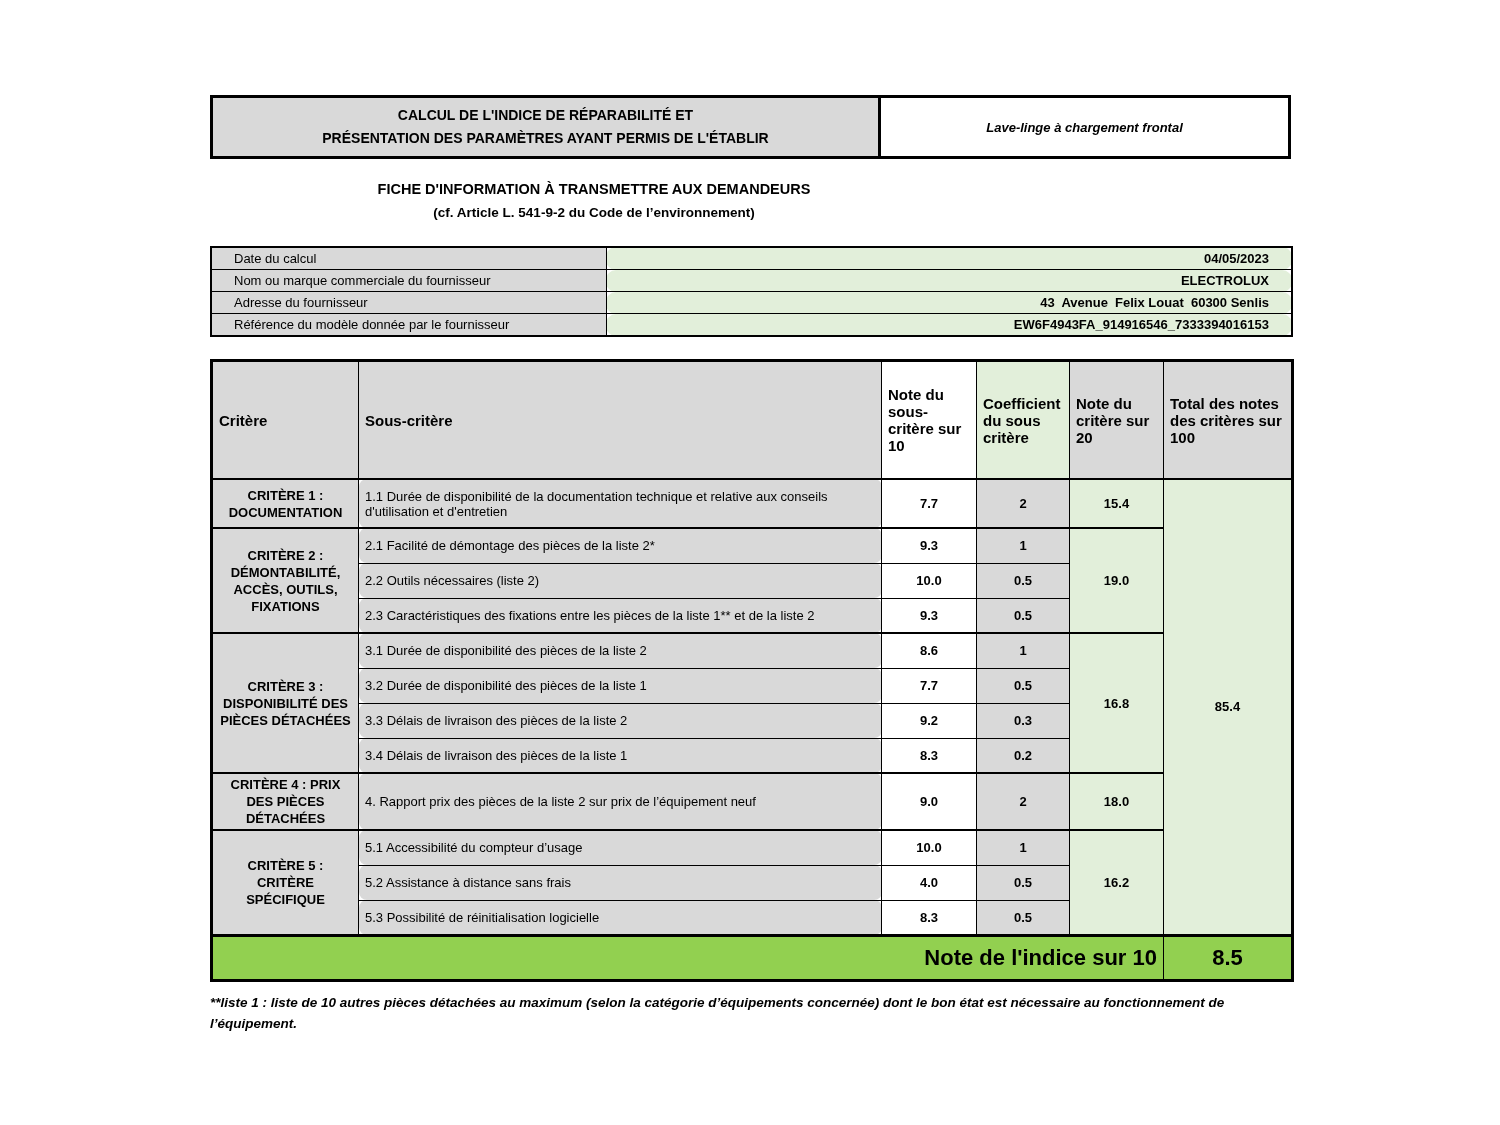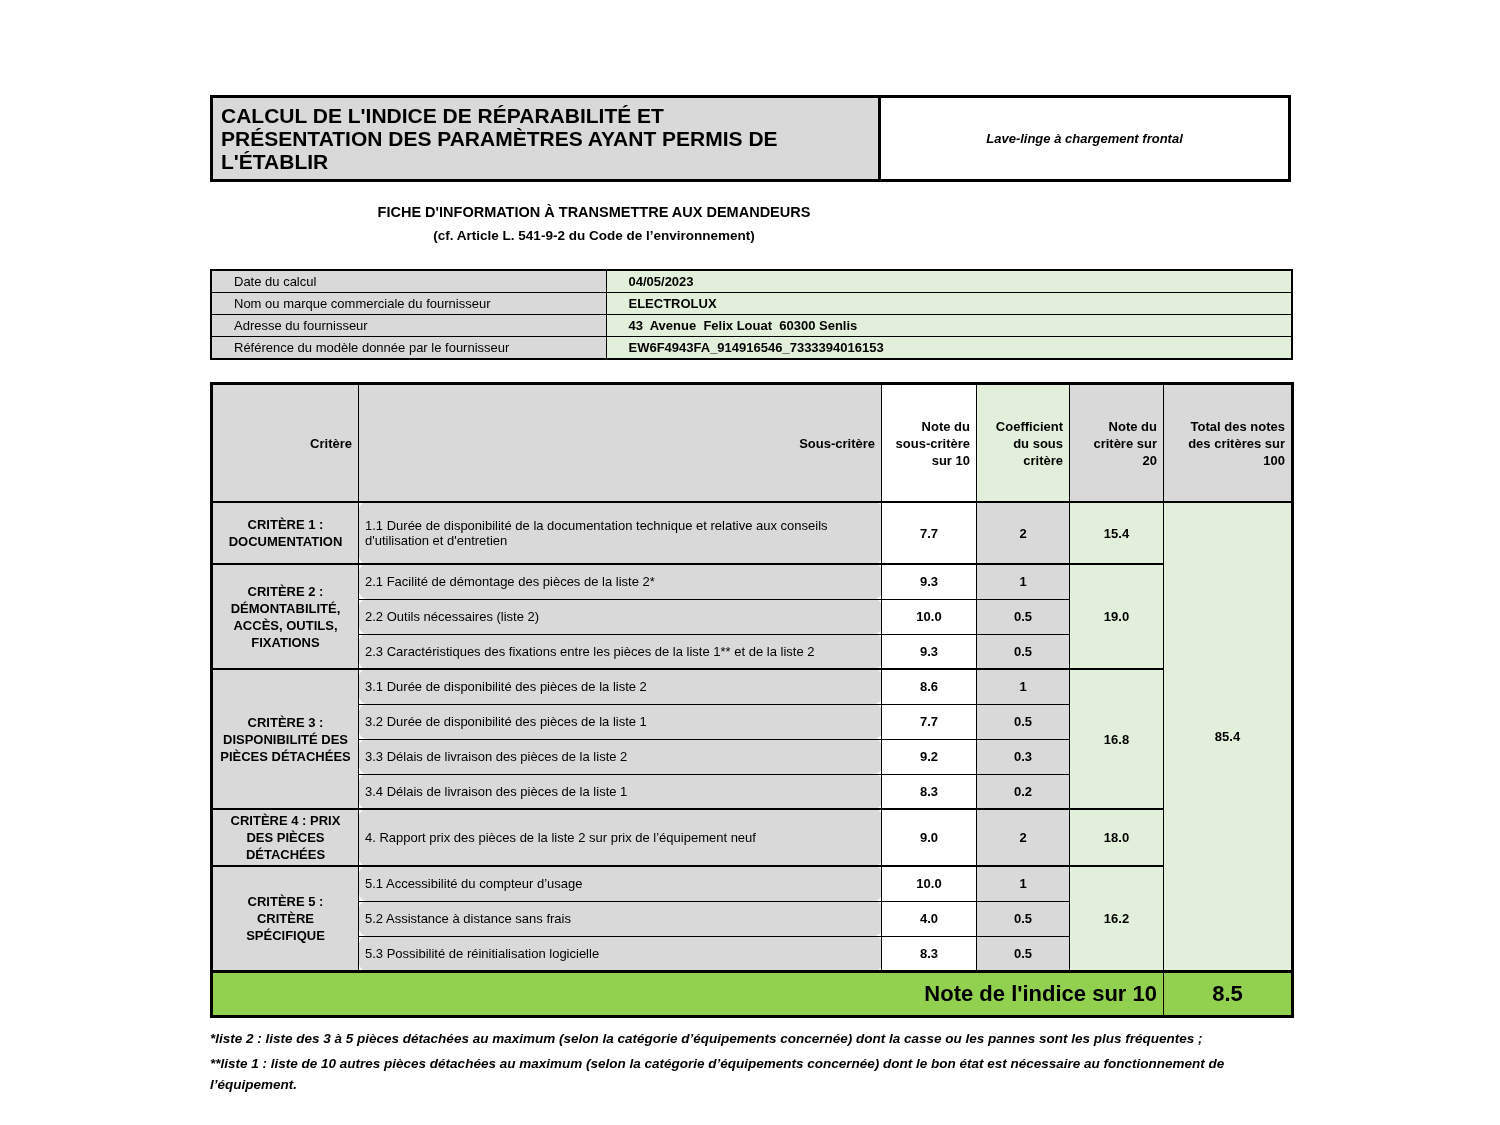--- a/index.html
+++ b/index.html
@@ -24,23 +24,23 @@
   }
 
   
   .header-row { display: flex; }
   .title-box {
     box-sizing: border-box;
     width: 671px;
     background: #d9d9d9;
     border: 3px solid #000;
     padding: 6px 8px;
-    text-align: left;
-    font-weight: bold;
-    font-size: 21px;
+    text-align: center;
+    font-weight: bold;
+    font-size: 14px;
     line-height: 23px;
   }
   .product-box {
     box-sizing: border-box;
     flex: 1;
     border: 3px solid #000;
     border-left: none;
     background: #ffffff;
     display: flex;
     align-items: center;
@@ -69,42 +69,42 @@
   }
   .info-table td {
     border: 1px solid #000;
     height: 21px;
     font-size: 13px;
     padding: 0 22px;
     overflow: hidden;
     white-space: pre-wrap;
   }
   .info-label { background: #d9d9d9; text-align: left; }
-  .info-value { background: #e2efda; text-align: left; font-weight: bold; }
+  .info-value { background: #e2efda; text-align: right; font-weight: bold; border-radius: 10px; }
 
   
   .main-table {
     margin-top: 22px;
     border-collapse: collapse;
     table-layout: fixed;
     width: 1081px;
     border: 3px solid #000;
   }
   .main-table th, .main-table td {
     border: 1px solid #000;
     font-size: 13px;
     padding: 2px 6px;
     overflow: hidden;
   }
   .head-row th {
     height: 112px;
     font-weight: bold;
-    text-align: right;
+    text-align: left;
     vertical-align: middle;
-    font-size: 13px;
+    font-size: 15px;
     line-height: 17px;
     border-bottom-width: 2px;
   }
   .h-gray  { background: #d9d9d9; }
   .h-white { background: #ffffff; }
   .h-green { background: #e2efda; }
 
   .c-critere {
     background: #d9d9d9;
     font-weight: bold;
@@ -116,21 +116,21 @@
     background: #d9d9d9;
     text-align: left;
     vertical-align: middle;
     border-radius: 8px;
   }
   .c-note10 { background: #ffffff; font-weight: bold; text-align: center; vertical-align: middle; }
   .c-coef   { background: #d9d9d9; font-weight: bold; text-align: center; vertical-align: middle; }
   .c-note20 { background: #e2efda; font-weight: bold; text-align: center; vertical-align: middle; }
   .c-total  { background: #e2efda; font-weight: bold; text-align: center; vertical-align: middle; font-size: 14px; margin-top: 48px; }
 
-  .r-tall { height: 62px; }
+  .r-tall { height: 49px; }
   .r-std  { height: 35px; }
   .r-big  { height: 51px; }
   .gs td  { border-top-width: 2px; }   
 
   
   .result-row td {
     border-top: 3px solid #000;
     height: 38px;
     background: #92d050;
     font-weight: bold;
@@ -294,18 +294,17 @@
       </tr>
 
       <tr class="result-row">
         <td class="result-label-cell" colspan="5">Note de l'indice sur 10</td>
         <td class="result-value-cell">8.5</td>
       </tr>
     </tbody>
       </table>
 
     <div class="footnotes">
-      <p>*liste 2 : liste des 3 à 5 pièces détachées au maximum (selon la catégorie d’équipements concernée) dont la casse ou les pannes sont les plus fréquentes ;</p>
       <p>**liste 1 : liste de 10 autres pièces détachées au maximum (selon la catégorie d’équipements concernée) dont le bon état est nécessaire au fonctionnement de l’équipement.</p>
     </div>
 
   </div>
 </div>
 
 </body></html>

